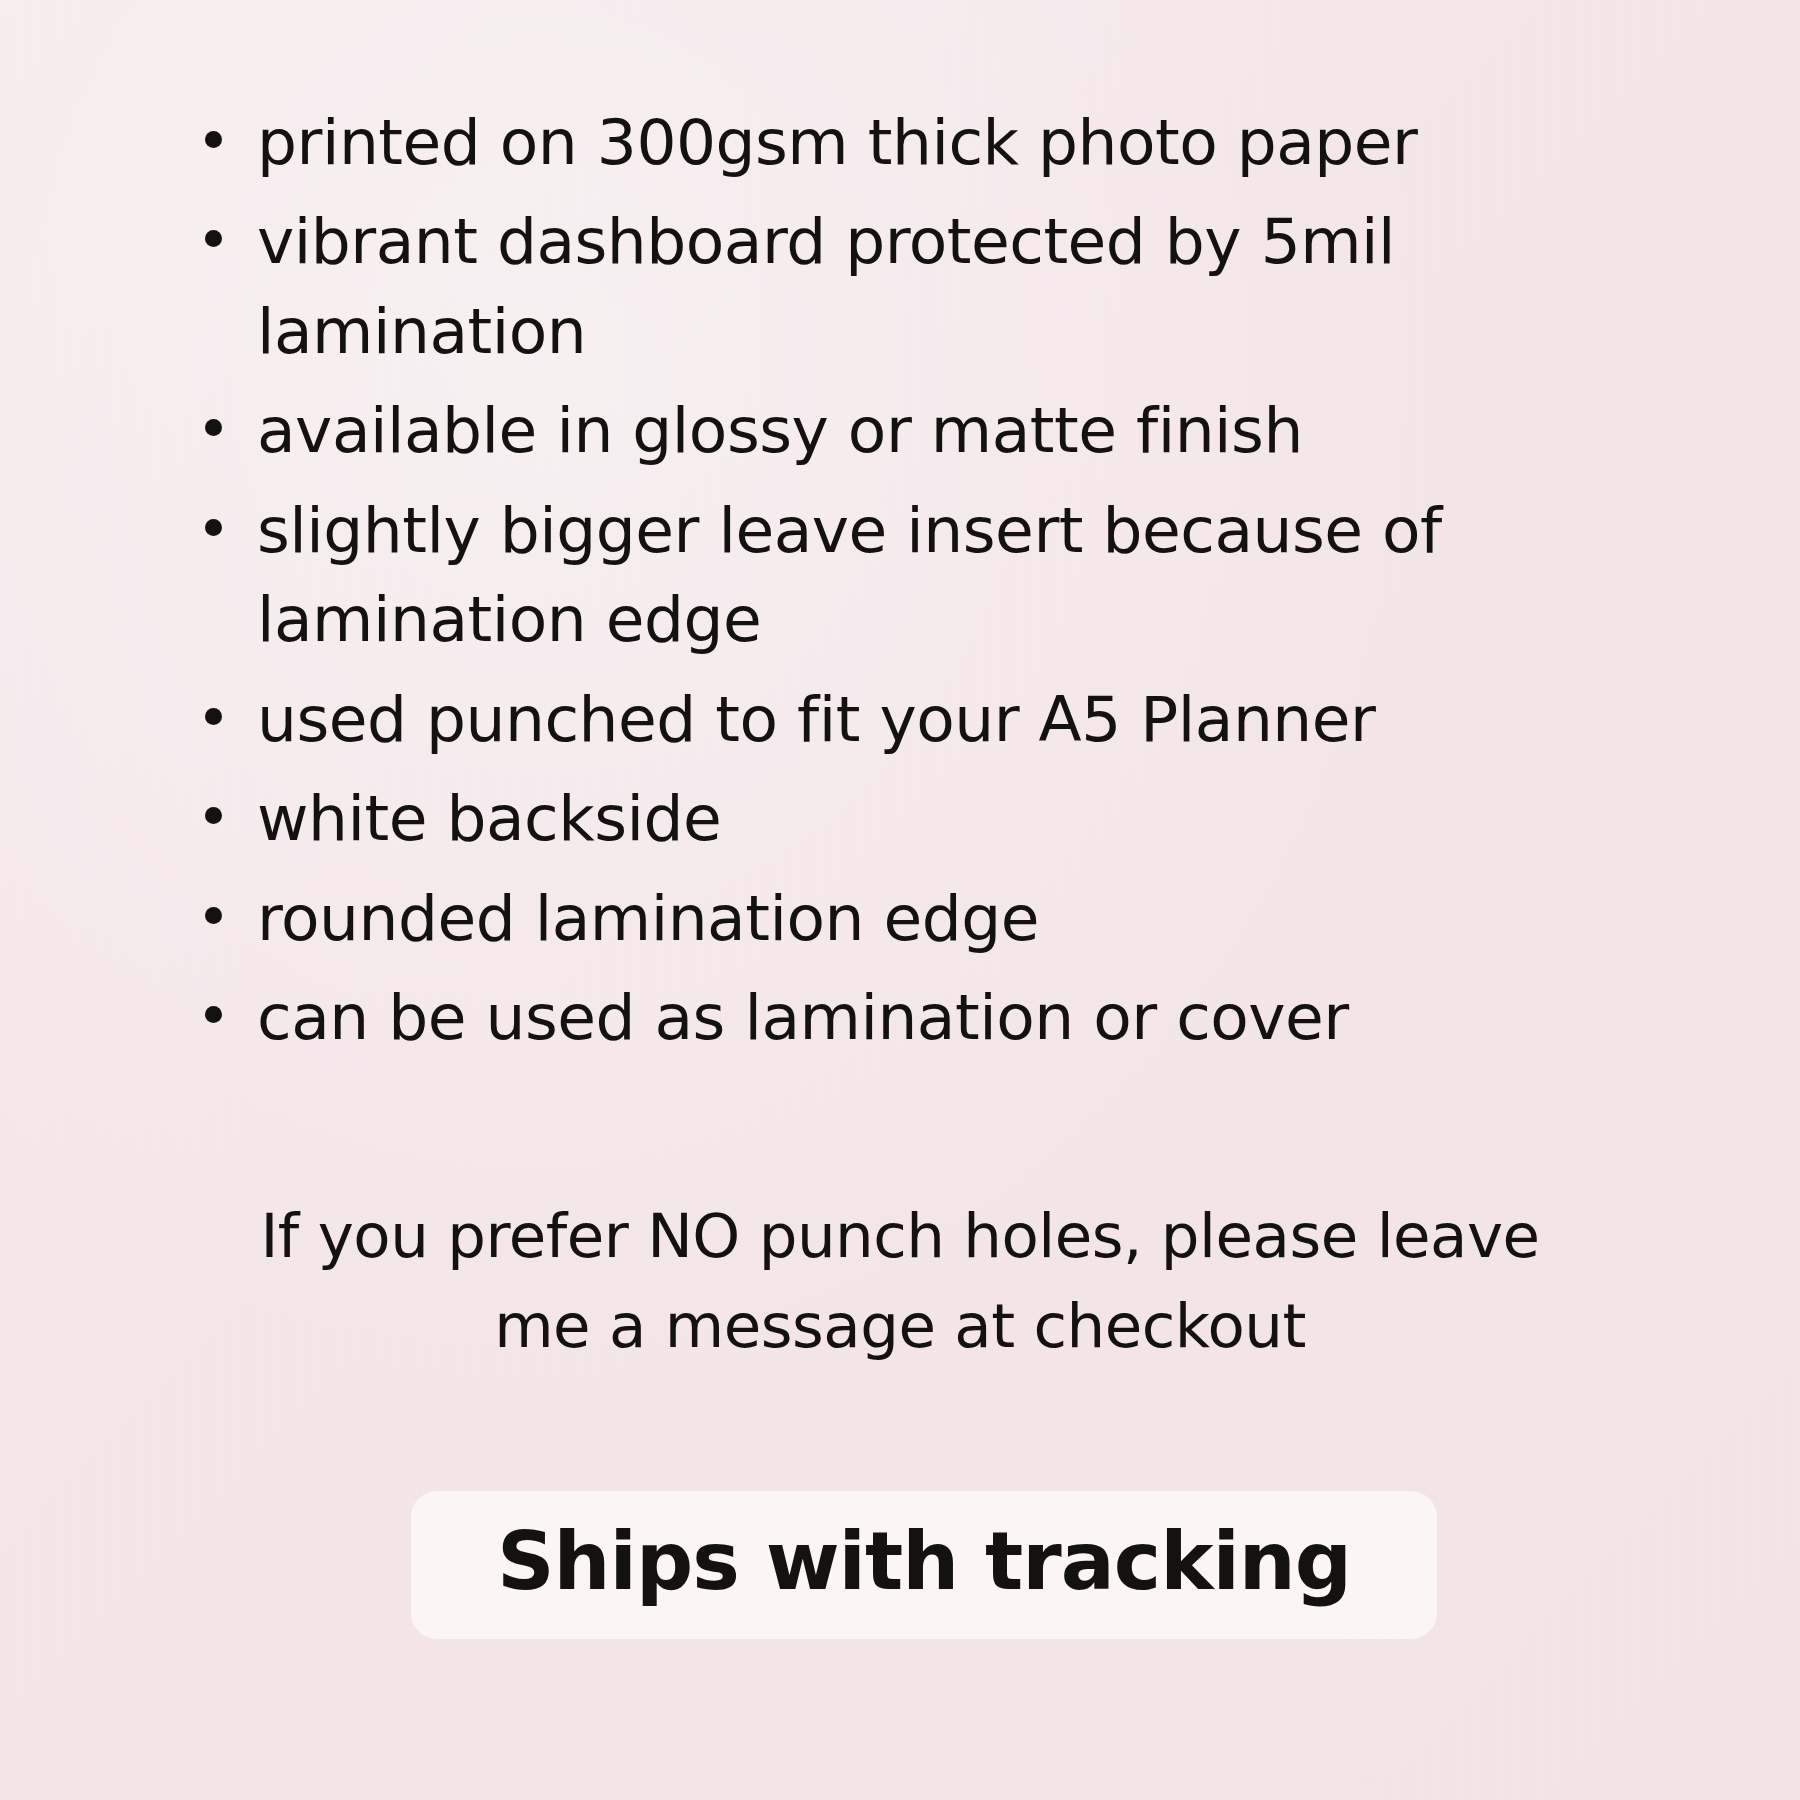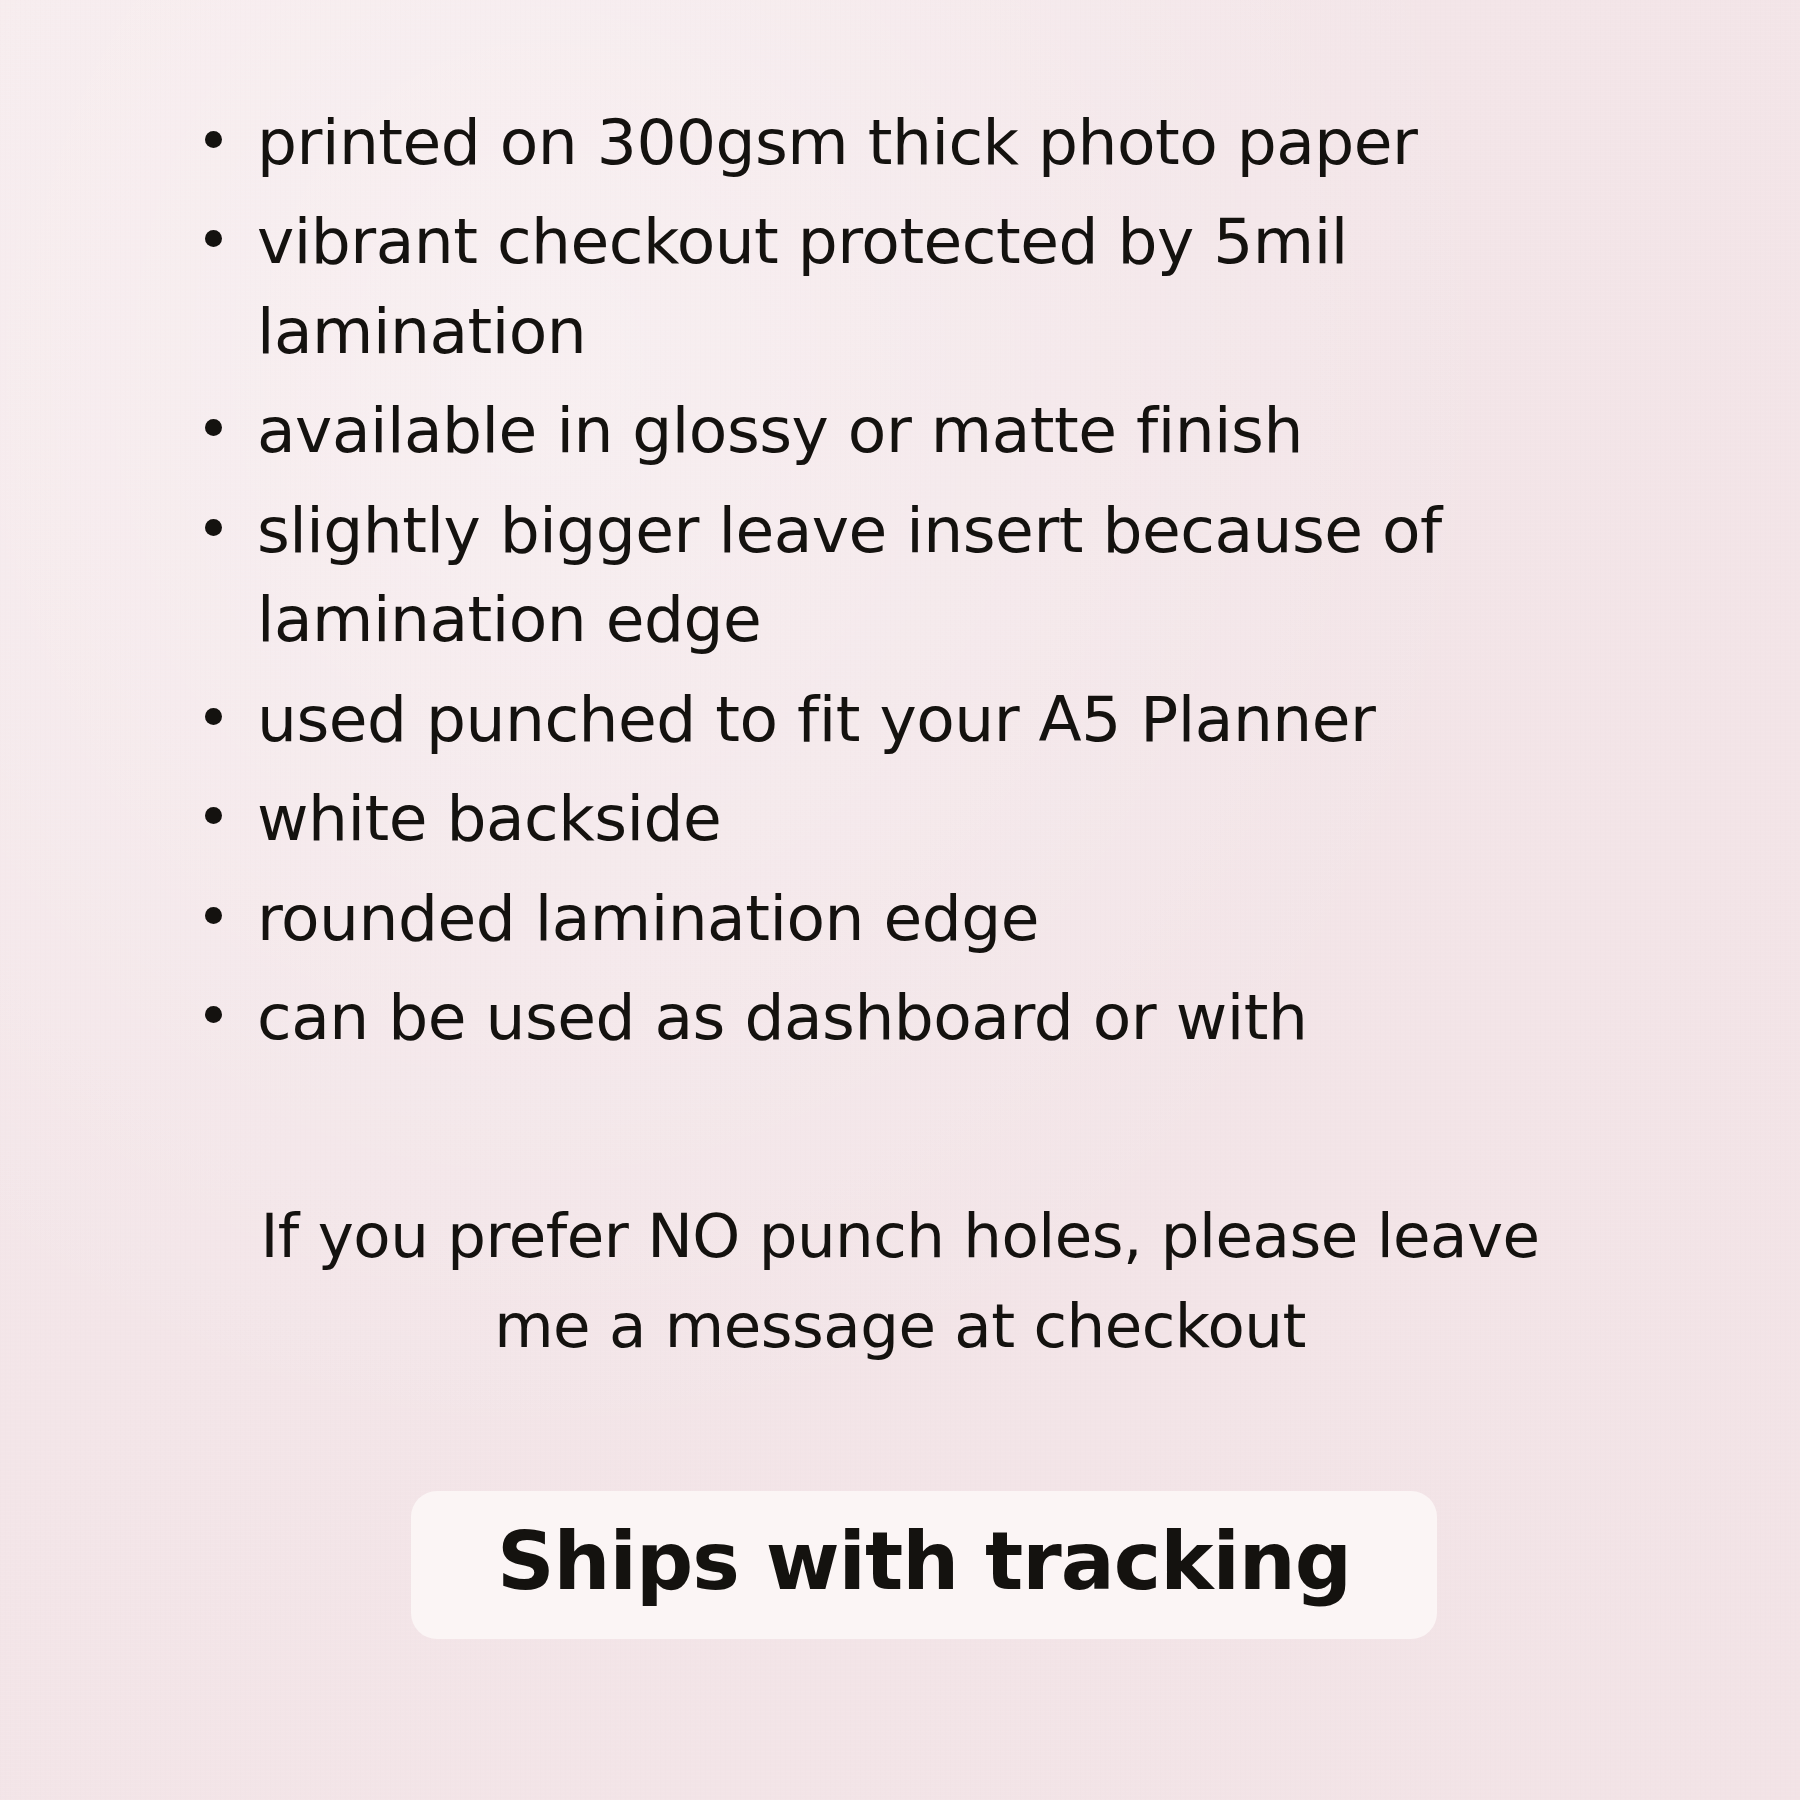--- a/index.html
+++ b/index.html
@@ -110,21 +110,21 @@
 
 <div id="page">
 
   <ul class="features">
     <li class="feature-item">
       <span class="bullet"></span>
       <span class="feature-text">printed on 300gsm thick photo paper</span>
     </li>
     <li class="feature-item">
       <span class="bullet"></span>
-      <span class="feature-text">vibrant checkout protected by 5mil lamination</span>
+      <span class="feature-text">vibrant dashboard protected by 5mil lamination</span>
     </li>
     <li class="feature-item">
       <span class="bullet"></span>
       <span class="feature-text">available in glossy or matte finish</span>
     </li>
     <li class="feature-item">
       <span class="bullet"></span>
       <span class="feature-text">slightly bigger leave insert because of lamination edge</span>
     </li>
     <li class="feature-item">
@@ -134,21 +134,21 @@
     <li class="feature-item">
       <span class="bullet"></span>
       <span class="feature-text">white backside</span>
     </li>
     <li class="feature-item">
       <span class="bullet"></span>
       <span class="feature-text">rounded lamination edge</span>
     </li>
     <li class="feature-item">
       <span class="bullet"></span>
-      <span class="feature-text">can be used as dashboard or with</span>
+      <span class="feature-text">can be used as lamination or cover</span>
     </li>
   </ul>
 
   <div class="note">If you prefer NO punch holes, please leave me a message at checkout</div>
 
   <div class="ships-wrap">
     <div class="ships-badge">Ships with tracking</div>
   </div>
 
 </div>

